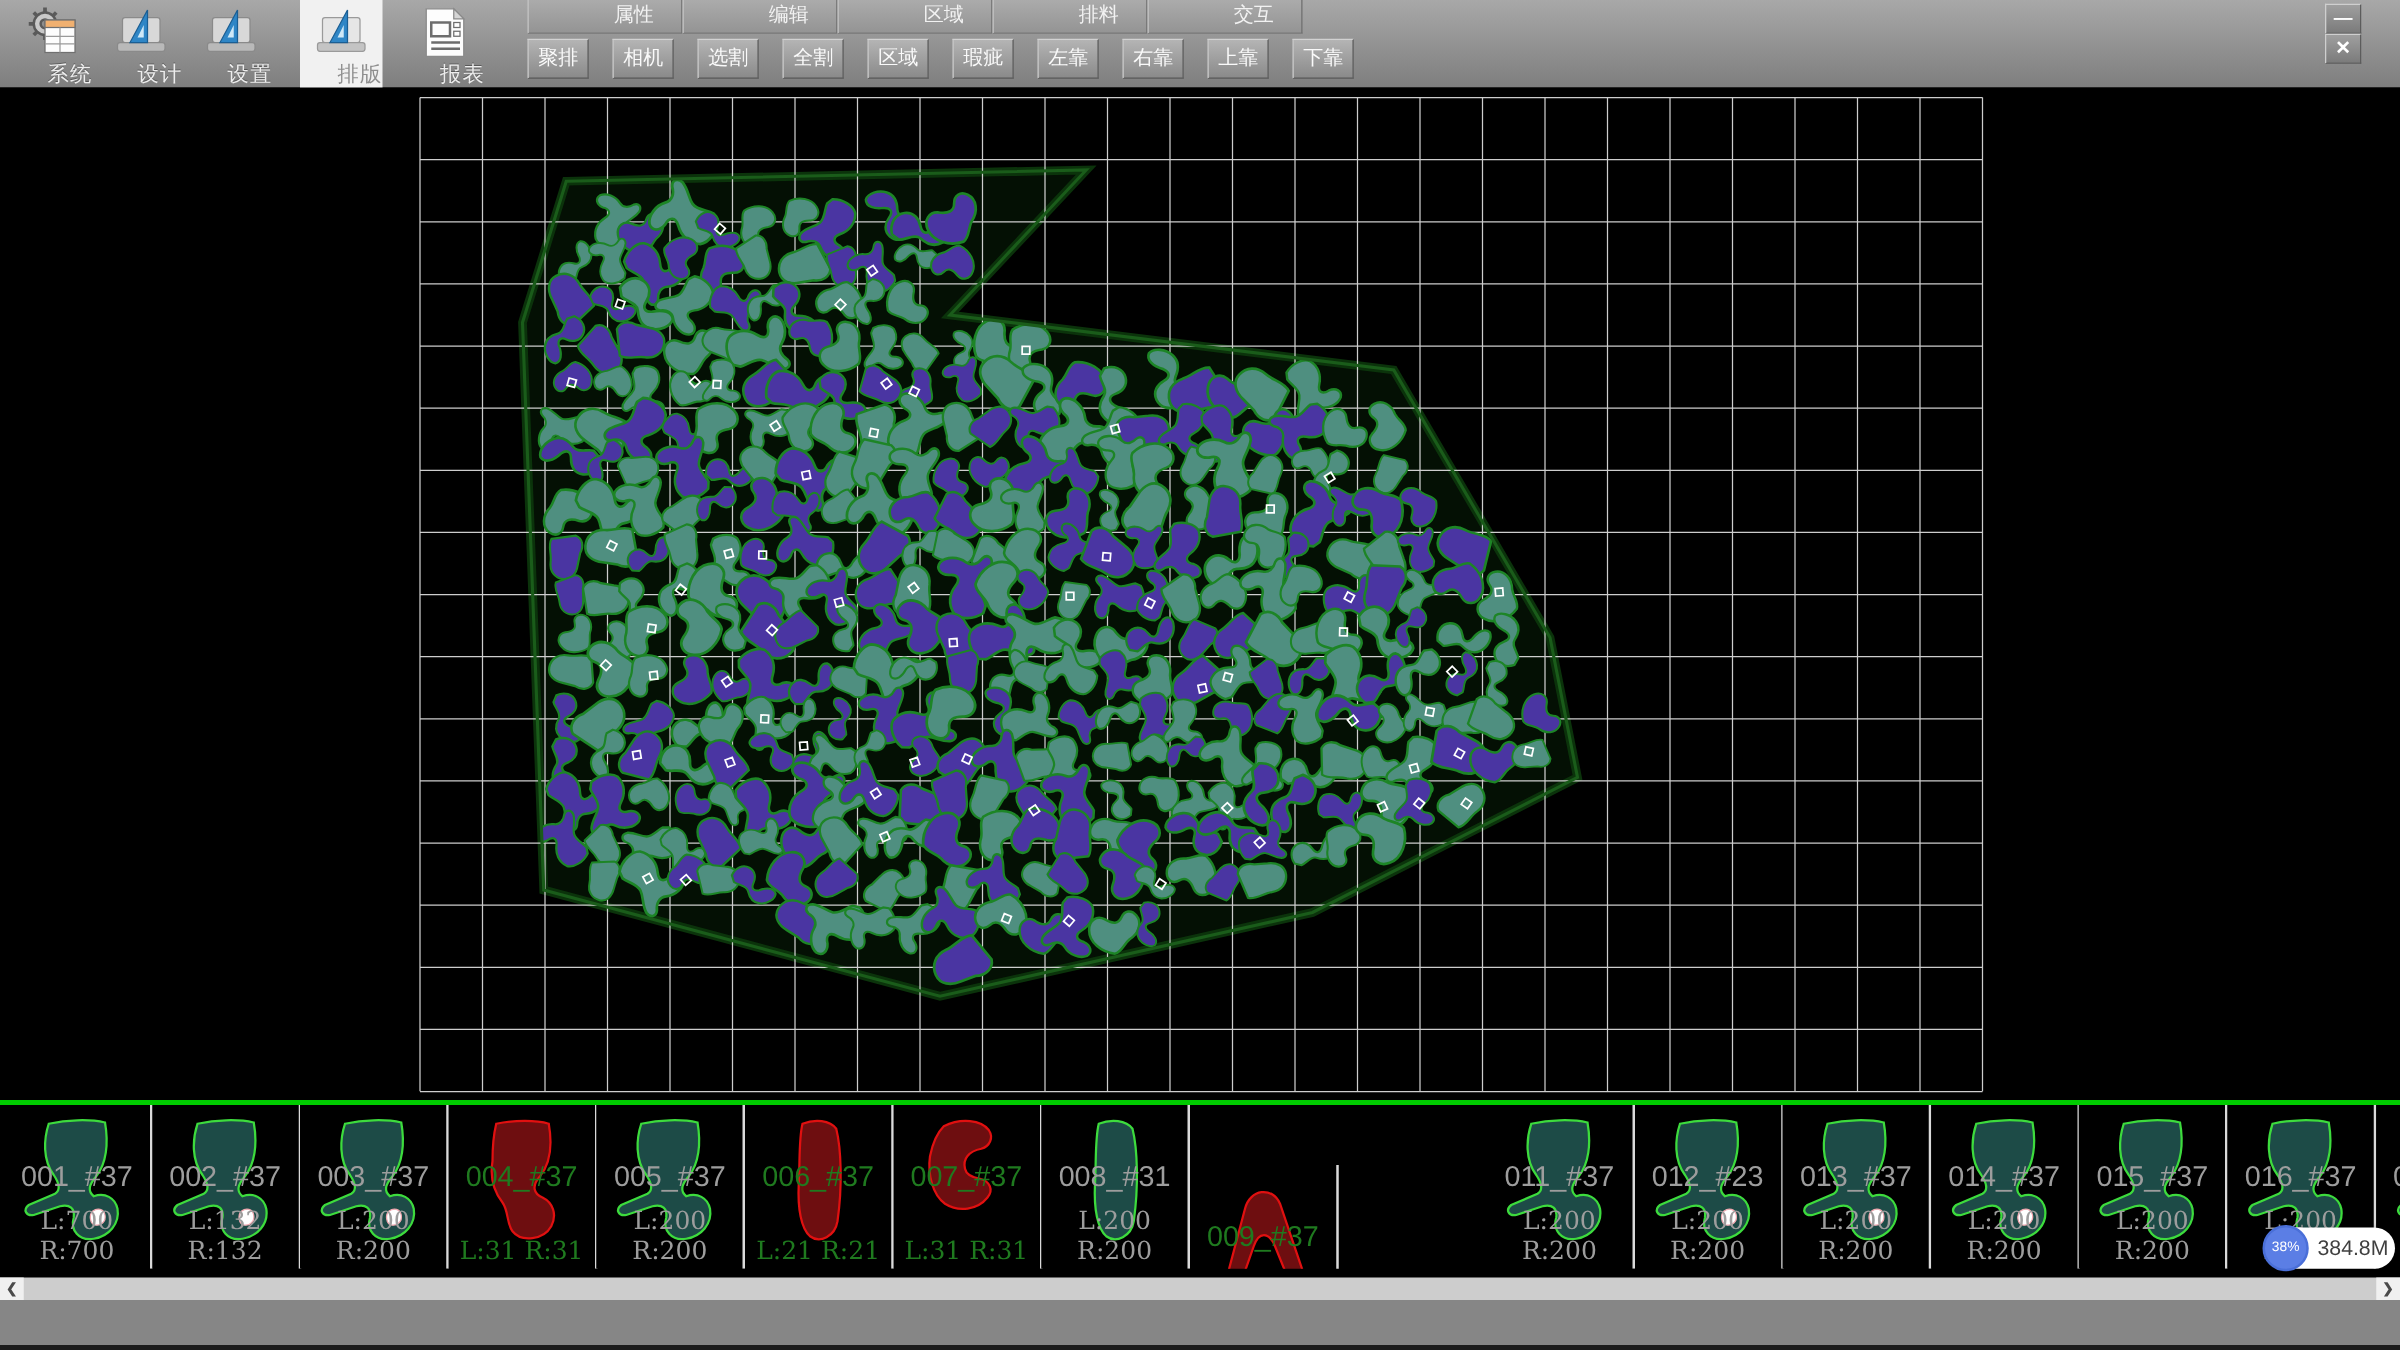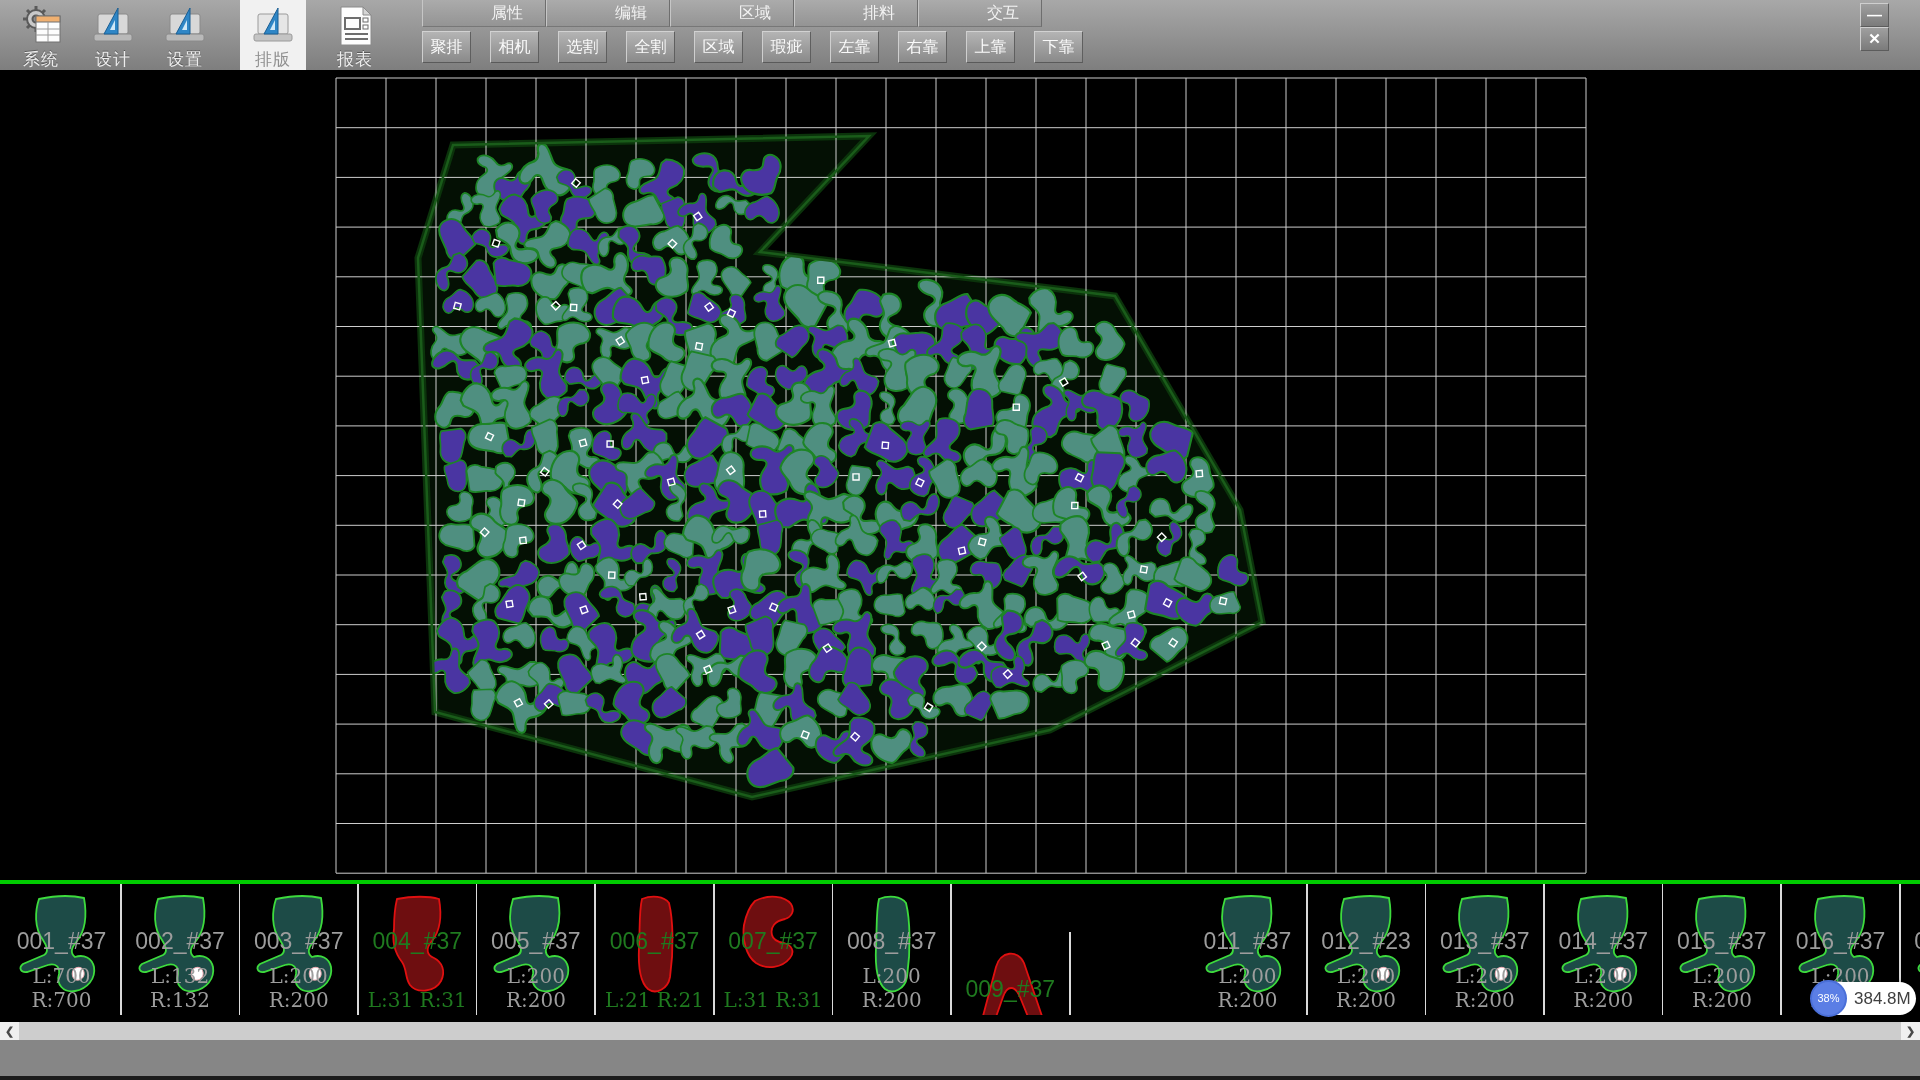--- a/index.html
+++ b/index.html
@@ -2,21 +2,21 @@
 <html><head>
 <meta charset="utf-8">
 <style>
   html,body{margin:0;padding:0;background:#000;}
   .app{position:relative;width:1920px;height:1080px;overflow:hidden;background:#000;
        font-family:"Liberation Sans",sans-serif;-webkit-font-smoothing:antialiased;}
 
   
   .topbar{position:absolute;left:0;top:0;width:1920px;height:70px;
           background:linear-gradient(#a8a8a8,#7e7e7e);border-bottom:1px solid #4f4f4f;}
-  .bigbtn{position:absolute;top:0;width:66px;height:74px;text-align:center;cursor:default;}
+  .bigbtn{position:absolute;top:0;width:66px;height:74px;text-align:right;cursor:default;}
   .bigbtn .ic{display:block;margin:4px auto 0 auto;width:44px;height:44px;}
   .bigbtn .lbl{display:block;font-size:17px;color:#ededed;letter-spacing:1px;
                text-shadow:0 -1px 0 rgba(0,0,0,.35);}
   .bigbtn.sel{background:#f1f1f1;}
   .bigbtn.sel .lbl{color:#8f8f8f;text-shadow:none;}
 
   .tabrow{position:absolute;left:422px;top:0;height:27px;display:flex;}
   .tab{width:76px;height:26px;line-height:26px;text-align:center;color:#f2f2f2;font-size:16px;
        background:linear-gradient(#ababab,#949494);
        border-left:1px solid #c6c6c6;border-right:1px solid #6e6e6e;border-bottom:1px solid #777;padding-left:46px;}
@@ -694,21 +694,21 @@
           <svg width="100" height="118" viewBox="0 0 100 110">
             <path d="M32,10 C46,3 62,5 68,13 C72,19 69,26 62,28 C52,30 47,36 49,44 C50,49 55,51 61,52 C69,54 72,61 67,67 C59,77 44,79 33,72 C23,65 19,48 21,34 C23,24 26,16 32,10 Z" fill="#6e0e10" stroke="#e01010" stroke-width="1.8"></path>
           </svg>
           <div class="nm t-green">007_#37</div>
           <div class="lr t-green">L:31 R:31</div>
         </div>
         <div class="cell" style="left: 833.2px;">
           <svg width="100" height="118" viewBox="0 0 100 110">
             <path d="M38,8 C48,4 60,5 65,12 C69,28 70,58 66,86 C64,98 52,104 44,98 C37,92 34,76 35,56 C36,38 35,20 38,8 Z" fill="#1d4b47" stroke="#3ddb3d" stroke-width="1.8"></path>
           </svg>
-          <div class="nm t-gray">008_#37</div>
+          <div class="nm t-gray">008_#31</div>
           <div class="lr t-gray">L:200 R:200</div>
         </div>
         <div class="cell" style="left: 951.8px; margin-top: 48px;">
           <svg width="100" height="118" viewBox="0 0 100 110">
             <path d="M18,96 L36,28 C40,12 58,10 64,24 L86,89 C88,96 80,101 75,95 L60,58 C55,46 47,46 43,58 L30,95 C27,101 19,101 18,96 Z" fill="#6e0e10" stroke="#e01010" stroke-width="1.8"></path>
           </svg>
           <div class="nm t-green">009_#37</div>
           <div class="lr t-green">L:32 R:31</div>
         </div>
         <div class="cell" style="left: 1189px;">

